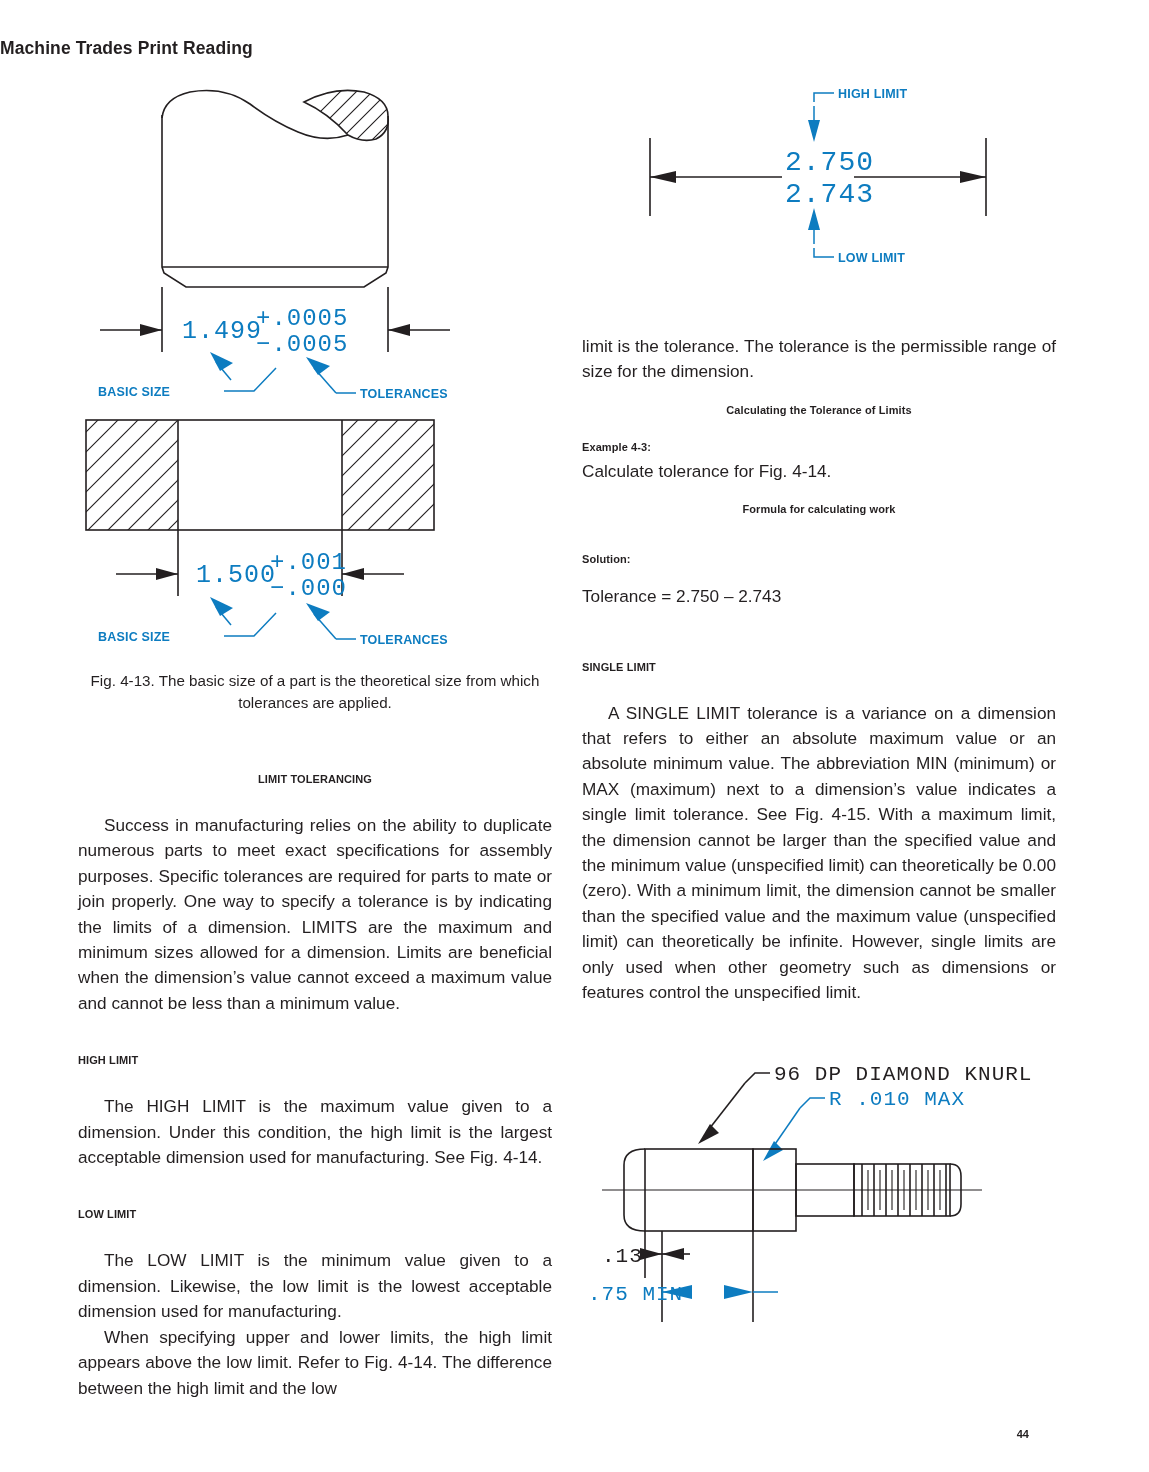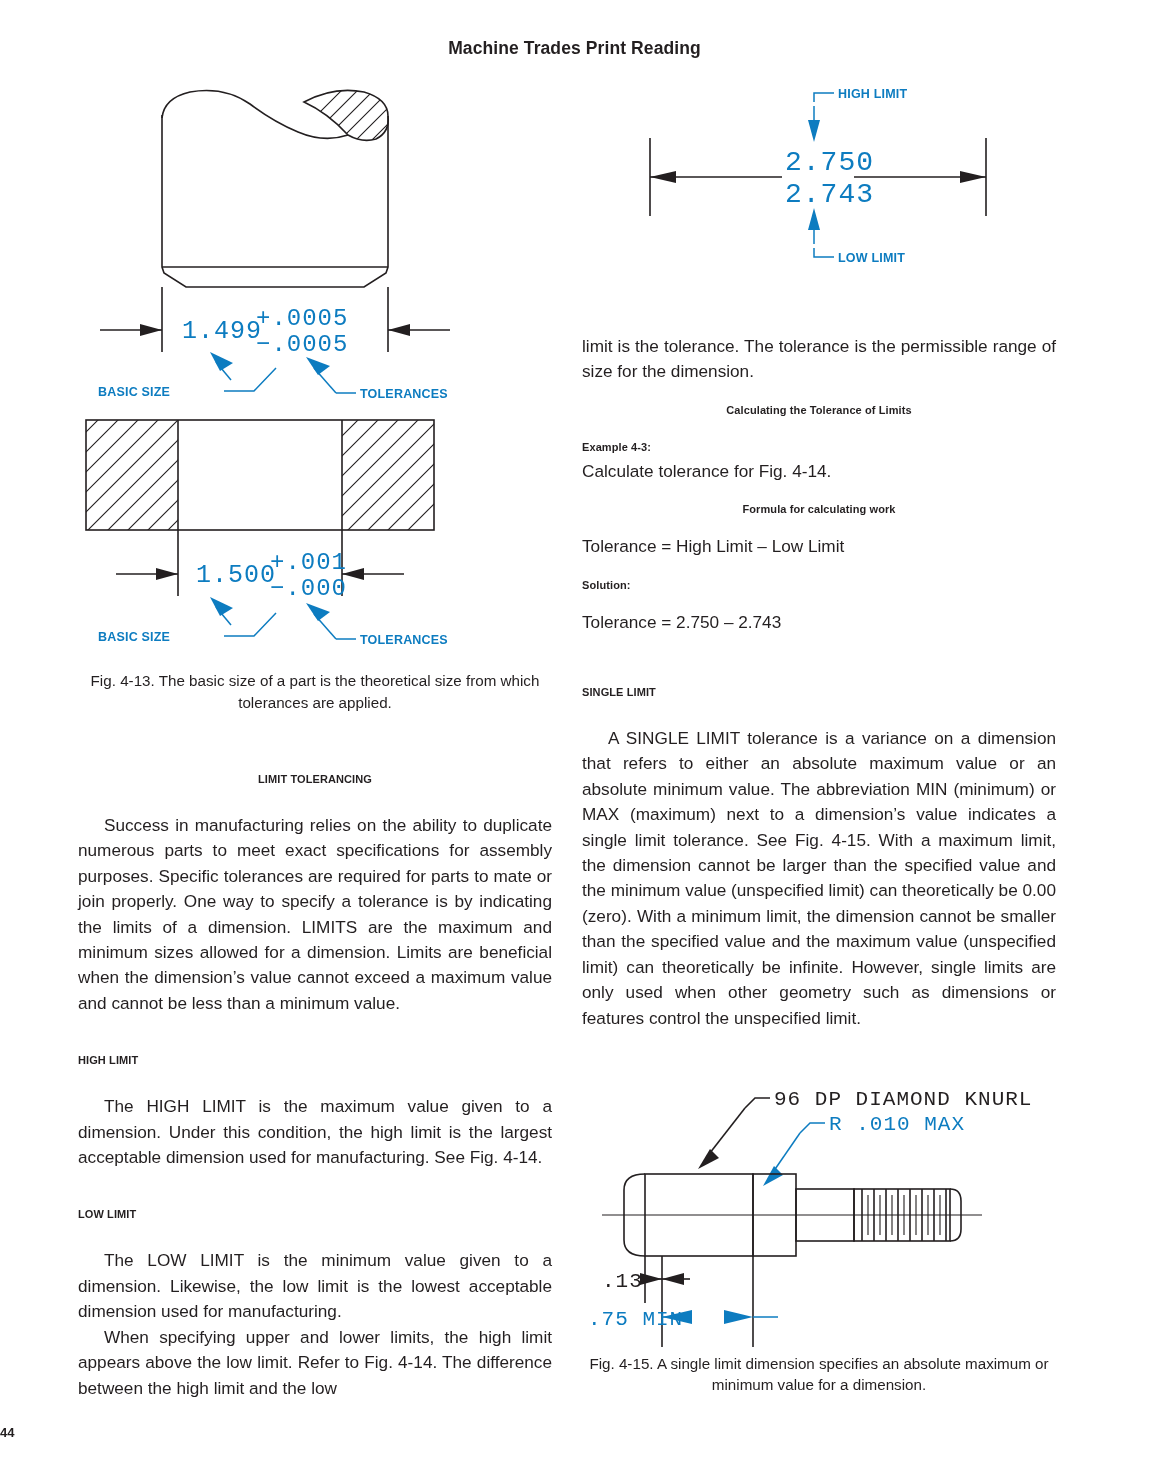--- a/index.html
+++ b/index.html
@@ -12,32 +12,32 @@
     position: relative;
     font-family: "Liberation Sans", sans-serif;
     color: #231f20;
     overflow: hidden;
   }
 
   
   .running-head {
     position: absolute;
     top: 38px; left: 0; width: 1149px;
-    text-align: center;
+    text-align: left;
     font-size: 17.5px;
     font-weight: bold;
     letter-spacing: .1px;
   }
 
   
   .folio {
     position: absolute;
     bottom: 32px; left: 0; width: 1029px;
-    text-align: left;
-    font-size: 13px;
+    text-align: right;
+    font-size: 11px;
     font-weight: bold;
   }
 
   
   .col {
     position: absolute;
     top: 80px;
     width: 474px;
   }
   .col-left  { left: 78px; }
@@ -269,21 +269,20 @@
 
   <p class="body">limit is the tolerance. The tolerance is the permissible range of size for the dimension.</p>
   <div class="spacer-sm"></div>
   <h3 class="heading center">Calculating the Tolerance of Limits</h3>
   <div class="spacer-sm"></div>
   <h3 class="heading">Example 4-3:</h3>
   <p class="body">Calculate tolerance for Fig. 4-14.</p>
   <div class="spacer-sm"></div>
   <h3 class="heading center">Formula for calculating work</h3>
   <div class="spacer-sm"></div>
-  <p class="body">Tolerance = High Limit – Low Limit</p>
   <div class="spacer-sm"></div>
   <h3 class="heading">Solution:</h3>
   <div class="spacer-sm"></div>
   <p class="body">Tolerance = 2.750 – 2.743</p>
   <div class="spacer-sm"></div>
 
   <div class="spacer-lg"></div>
   <h3 class="heading">SINGLE LIMIT</h3>
   <div class="spacer-md"></div>
   <p class="body indent">A SINGLE LIMIT tolerance is a variance on a dimension that refers to either an absolute maximum value or an absolute minimum value. The abbreviation MIN (minimum) or MAX (maximum) next to a dimension’s value indicates a single limit tolerance. See Fig. 4-15. With a maximum limit, the dimension cannot be larger than the specified value and the minimum value (unspecified limit) can theoretically be 0.00 (zero). With a minimum limit, the dimension cannot be smaller than the specified value and the maximum value (unspecified limit) can theoretically be infinite. However, single limits are only used when other geometry such as dimensions or features control the unspecified limit.</p>
@@ -348,17 +347,16 @@
 
       <g>
         <line class="ln" x1="171" y1="171" x2="171" y2="262"></line>
         <text class="dimtext" x="6" y="240" font-size="21">.75 MIN</text>
         <line class="ln-blue" x1="88" y1="232" x2="80" y2="232"></line>
         <polygon class="fill-b" points="80,232 110,225 110,239"></polygon>
         <line class="ln-blue" x1="171" y1="232" x2="196" y2="232"></line>
         <polygon class="fill-b" points="171,232 142,225 142,239"></polygon>
       </g>
     </svg>
-    <p class="caption">Fig. 4-15. A single limit dimension specifies an absolute maximum or minimum value for a dimension.</p>
   </div>
 </div>
 
 <div class="folio">44</div>
 
 </body></html>

